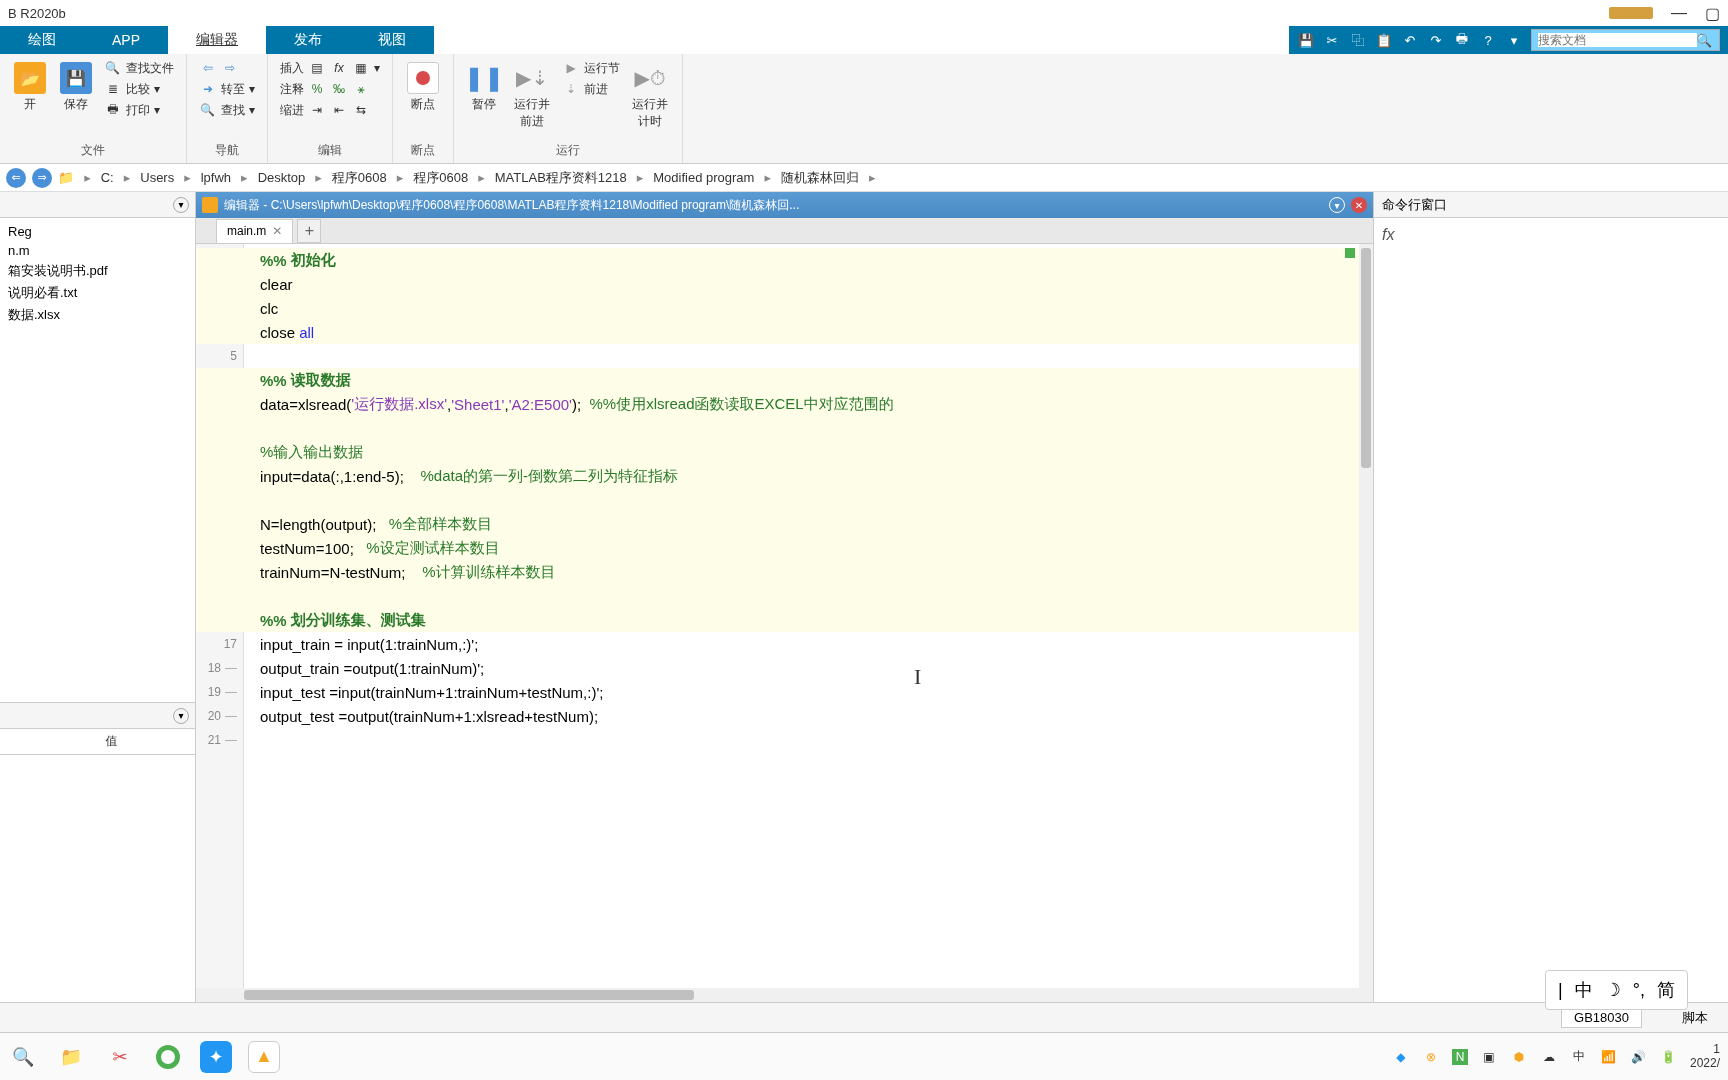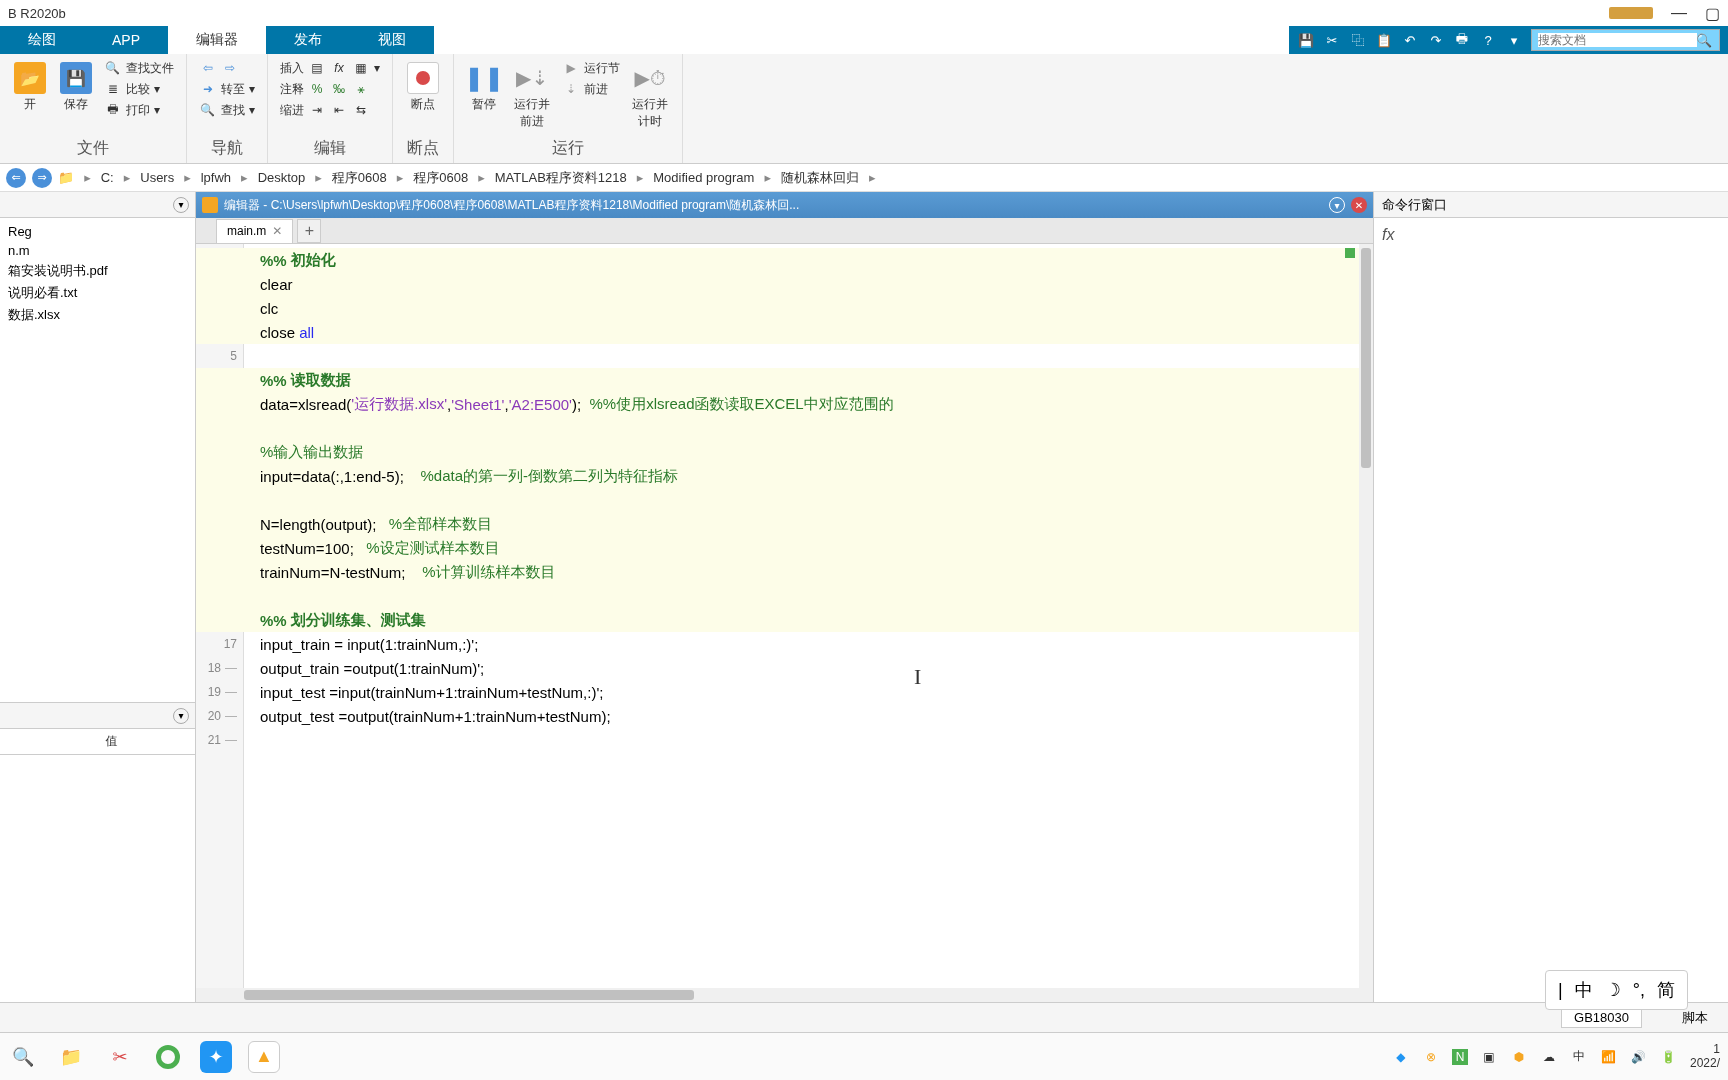--- a/index.html
+++ b/index.html
@@ -5,29 +5,29 @@
 * { margin: 0; padding: 0; box-sizing: border-box; font-family: "Microsoft YaHei", Arial, sans-serif; }
 body { background: #f0f0f0; width: 1728px; height: 1080px; overflow: hidden; font-size: 13px; }
 
 .titlebar { height: 26px; background: #fff; display: flex; align-items: center; padding: 0 8px; color: #333; font-size: 13px; justify-content: space-between; }
 .title-right { display: flex; gap: 18px; align-items: center; }
 .battery { width: 44px; height: 12px; background: #d49f3f; border-radius: 2px; }
 .winbtn { font-size: 16px; color: #333; }
 
 .tabstrip { height: 28px; background: #fff; display: flex; align-items: center; }
 .tab { padding: 0 28px; height: 28px; display: flex; align-items: center; color: #fff; background: #0076a8; font-size: 14px; }
-.tab.active { background: #fff; color: #333; }
+.tab.active { background: #fff; color: #333; text-decoration: underline; }
 .tab-spacer { flex: 1; }
 .quickbar { display: flex; gap: 8px; align-items: center; padding: 0 8px; background: #0076a8; height: 28px; }
 .qicon { width: 18px; height: 18px; display: flex; align-items: center; justify-content: center; color: #fff; font-size: 13px; }
 .search-docs { width: 189px; height: 22px; background: #7dd3fc; border: 1px solid #aaa; padding: 0 6px; display: flex; align-items: center; justify-content: space-between; }
 
 .ribbon { height: 110px; background: #f5f5f5; border-bottom: 1px solid #ccc; display: flex; }
 .ribbon-group { border-right: 1px solid #ddd; padding: 4px 10px; display: flex; flex-direction: column; justify-content: space-between; }
-.ribbon-label { text-align: center; color: #555; font-size: 16px; padding-top: 2px; }
+.ribbon-label { text-align: center; color: #555; font-size: 12px; padding-top: 2px; }
 .ribbon-btns { display: flex; gap: 6px; }
 .ribbon-bigbtn { display: flex; flex-direction: column; align-items: center; gap: 2px; padding: 4px; font-size: 12px; color: #333; }
 .ribbon-bigicon { width: 32px; height: 32px; background: #4a90d9; border-radius: 3px; display: flex; align-items: center; justify-content: center; color: #fff; font-size: 16px; }
 .ribbon-smbtn { display: flex; align-items: center; gap: 4px; font-size: 12px; color: #333; padding: 1px 2px; }
 .ribbon-smicons { display: flex; flex-direction: column; gap: 1px; }
 .smicon { width: 18px; height: 18px; display: inline-flex; align-items: center; justify-content: center; }
 
 .pathbar { height: 28px; background: #fff; border-bottom: 1px solid #ddd; display: flex; align-items: center; padding: 0 6px; gap: 6px; font-size: 13px; }
 .patharrow { color: #888; padding: 0 4px; }
 .pathseg { color: #333; }
@@ -413,21 +413,21 @@
         <div class="cline"><span>input=data(:,1:end-5);    </span><span class="kw-com">%data的第一列-倒数第二列为特征指标</span></div>
         <div class="cline"></div>
         <div class="cline"><span>N=length(output);   </span><span class="kw-com">%全部样本数目</span></div>
         <div class="cline"><span>testNum=100;   </span><span class="kw-com">%设定测试样本数目</span></div>
         <div class="cline"><span>trainNum=N-testNum;    </span><span class="kw-com">%计算训练样本数目</span></div>
         <div class="cline"></div>
         <div class="cline"><span class="kw-sec">%% </span><span class="kw-sec">划分训练集、测试集</span></div>
         <div class="cline"><span>input_train = input(1:trainNum,:)';</span></div>
         <div class="cline"><span>output_train =output(1:trainNum)';</span></div>
         <div class="cline"><span>input_test =input(trainNum+1:trainNum+testNum,:)';</span></div>
-        <div class="cline"><span>output_test =output(trainNum+1:trainNum+testNum);</span></div>
+        <div class="cline"><span>output_test =output(trainNum+1:xlsread+testNum);</span></div>
         <div class="cursor-ibeam">I</div>
       </div>
       <div class="scroll-right">
         <div class="code-indicator"></div>
         <div class="scroll-thumb-v"></div>
       </div>
     </div>
     <div class="scroll-bottom">
         <div class="scroll-thumb-h"></div>
       </div>

